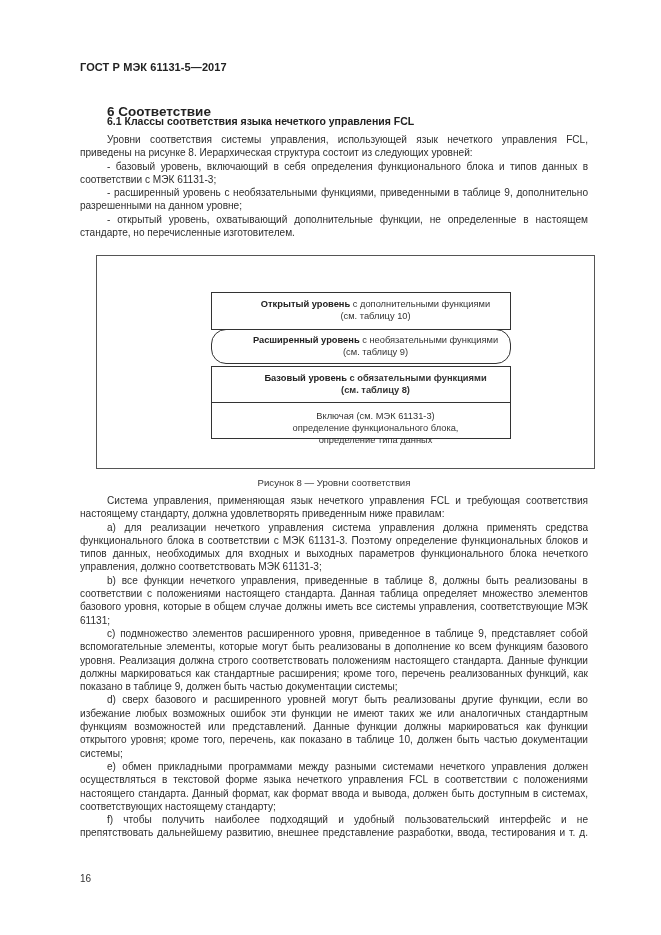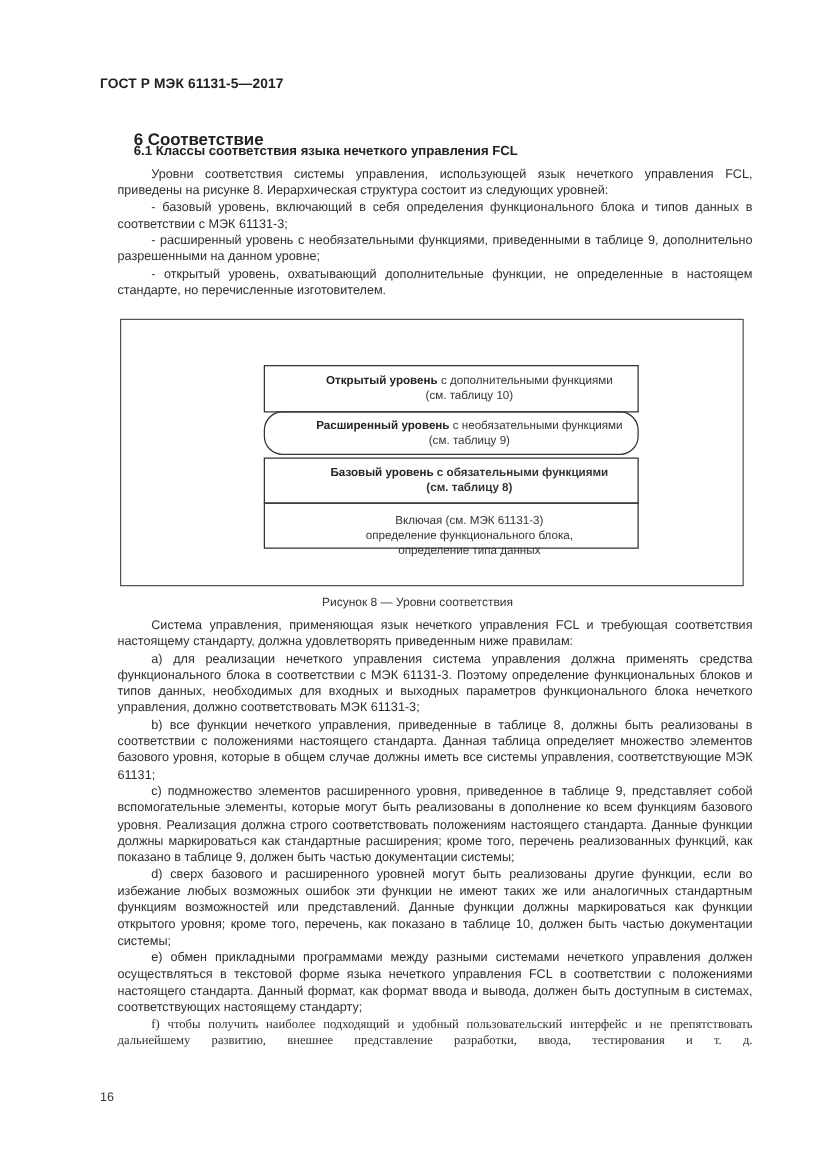--- a/index.html
+++ b/index.html
@@ -4,21 +4,21 @@
 <style>
   html, body { margin: 0; padding: 0; }
   body {
     width: 661px; height: 935px; background: #ffffff; position: relative; overflow: hidden;
     font-family: "Liberation Sans", sans-serif; color: #2b2b2b;
   }
   .abs { position: absolute; }
   .doc-header { left: 80px; top: 61px; font-size: 11px; font-weight: bold; color: #222; letter-spacing: 0.1px; }
   .h1 { left: 107px; top: 104px; font-size: 13.5px; font-weight: bold; color: #222; }
   .h2 { left: 107px; top: 115px; font-size: 10.5px; font-weight: bold; color: #222; }
-  .text-block { left: 94px; width: 508px; font-size: 10.1px; line-height: 13.3px; color: #2e2e2e; }
+  .text-block { left: 80px; width: 508px; font-size: 10.1px; line-height: 13.3px; color: #2e2e2e; }
   .para { text-align: justify; text-indent: 27px; margin: 0; }
   .figure-frame { left: 96px; top: 255px; width: 499px; height: 214px; border: 1px solid #555; box-sizing: border-box; }
   .box { position: absolute; left: 211px; width: 300px; border: 1px solid #333; box-sizing: border-box;
          text-align: center; font-size: 9.3px; line-height: 12px; color: #333; padding-left: 29px; }
   .box b { color: #222; }
   .caption { left: 80px; width: 508px; top: 477px; text-align: center; font-size: 9.6px; color: #333; }
   .page-num { left: 80px; top: 873px; font-size: 10px; color: #333; }
 </style>
 </head>
 <body>
@@ -57,16 +57,16 @@
 
 <div class="abs caption">Рисунок 8 — Уровни соответствия</div>
 
 <div class="abs text-block" style="top:494px;">
   <p class="para">Система управления, применяющая язык нечеткого управления FCL и требующая соответствия настоящему стандарту, должна удовлетворять приведенным ниже правилам:</p>
   <p class="para">a) для реализации нечеткого управления система управления должна применять средства функционального блока в соответствии с МЭК 61131-3. Поэтому определение функциональных блоков и типов данных, необходимых для входных и выходных параметров функционального блока нечеткого управления, должно соответствовать МЭК 61131-3;</p>
   <p class="para">b) все функции нечеткого управления, приведенные в таблице 8, должны быть реализованы в соответствии с положениями настоящего стандарта. Данная таблица определяет множество элементов базового уровня, которые в общем случае должны иметь все системы управления, соответствующие МЭК 61131;</p>
   <p class="para">c) подмножество элементов расширенного уровня, приведенное в таблице 9, представляет собой вспомогательные элементы, которые могут быть реализованы в дополнение ко всем функциям базового уровня. Реализация должна строго соответствовать положениям настоящего стандарта. Данные функции должны маркироваться как стандартные расширения; кроме того, перечень реализованных функций, как показано в таблице 9, должен быть частью документации системы;</p>
   <p class="para">d) сверх базового и расширенного уровней могут быть реализованы другие функции, если во избежание любых возможных ошибок эти функции не имеют таких же или аналогичных стандартным функциям возможностей или представлений. Данные функции должны маркироваться как функции открытого уровня; кроме того, перечень, как показано в таблице 10, должен быть частью документации системы;</p>
   <p class="para">e) обмен прикладными программами между разными системами нечеткого управления должен осуществляться в текстовой форме языка нечеткого управления FCL в соответствии с положениями настоящего стандарта. Данный формат, как формат ввода и вывода, должен быть доступным в системах, соответствующих настоящему стандарту;</p>
-  <p class="para" style="text-align-last: justify; font-family: Liberation Serif, serif;">f) чтобы получить наиболее подходящий и удобный пользовательский интерфейс и не препятствовать дальнейшему развитию, внешнее представление разработки, ввода, тестирования и т. д.</p>
+  <p class="para" style="text-align-last: justify;">f) чтобы получить наиболее подходящий и удобный пользовательский интерфейс и не препятствовать дальнейшему развитию, внешнее представление разработки, ввода, тестирования и т. д.</p>
 </div>
 
 <div class="abs page-num">16</div>
 
 </body></html>

